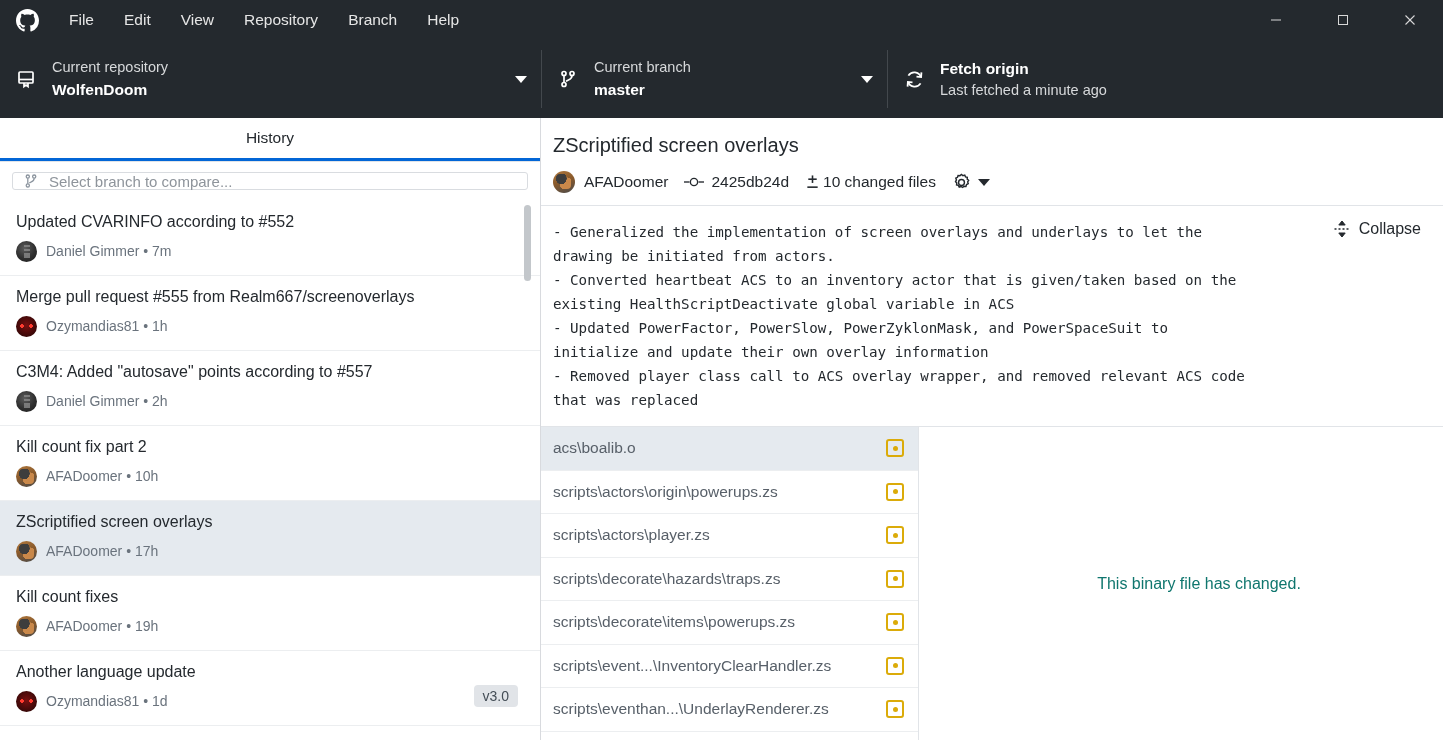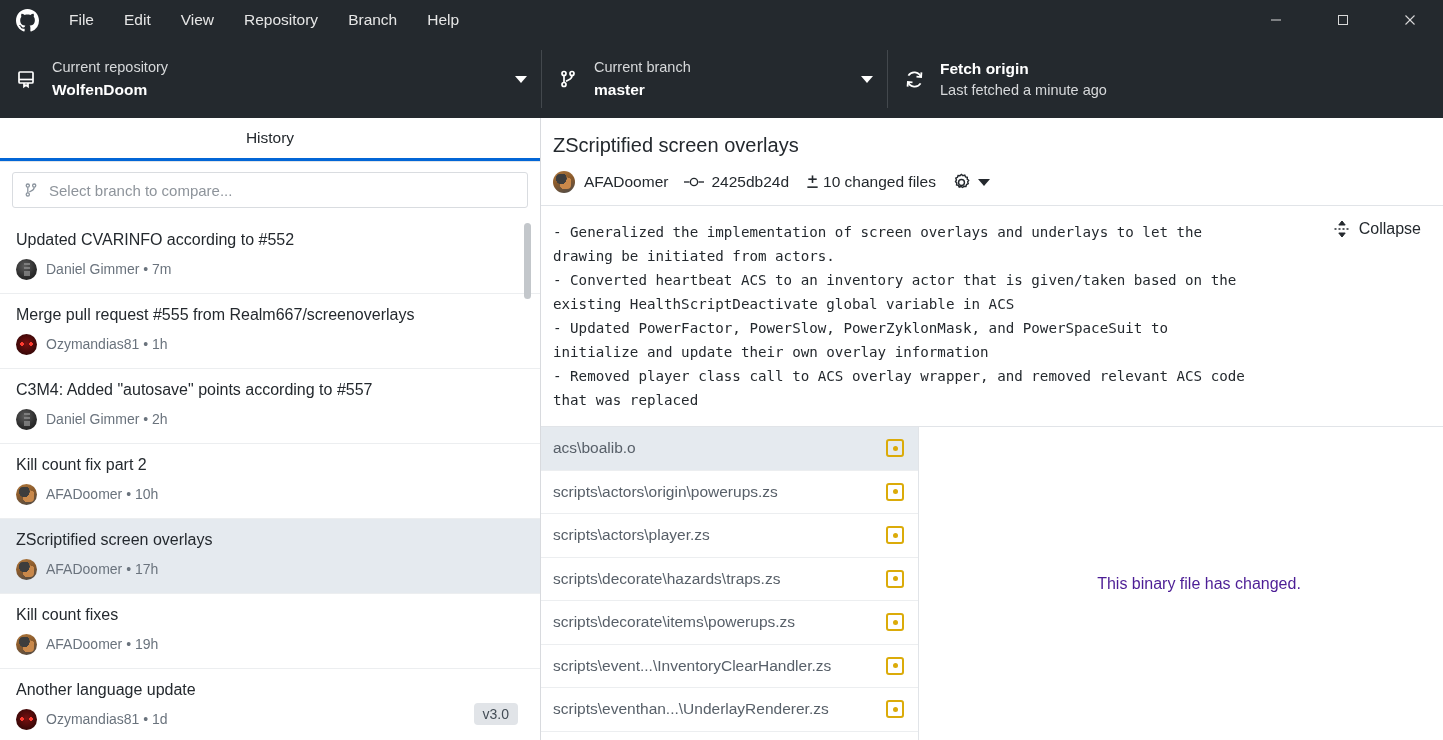--- a/index.html
+++ b/index.html
@@ -72,21 +72,21 @@
   .tab {
     flex: 1; display: flex; align-items: center; justify-content: center;
     font-size: 15.5px; color: #24292e;
     border-bottom: 3px solid transparent;
     cursor: pointer; background: #fff;
   }
   .tab.inactive { border-right: 1px solid #e1e4e8; }
   .tab.active { border-bottom-color: #0366d6; font-weight: normal; }
   .filterbar { padding: 10px 12px 11px 12px; background: #fff; }
   .filterbox {
-    height: 36px; border: 1px solid #d9dce0; border-radius: 3px;
+    height: 18px; border: 1px solid #d9dce0; border-radius: 3px;
     display: flex; align-items: center; padding: 0 10px;
     background: #fff;
   }
   .filterbox svg { width: 16px; height: 16px; stroke: #8b949e; fill: none; stroke-width: 1.6; flex: 0 0 16px; }
   .filter-ph { margin-left: 10px; font-size: 15px; color: #8e949b; }
 
   .commitlist { flex: 1; overflow: hidden; position: relative; }
   .commit {
     height: 75px; padding: 11px 16px 0 16px;
     border-bottom: 1px solid #eceef0;
@@ -206,21 +206,21 @@
     border: 2px solid #dbab09; border-radius: 3px;
     display: flex; align-items: center; justify-content: center;
     margin-left: 6px;
   }
   .statusbox i { width: 5px; height: 5px; border-radius: 50%; background: #dbab09; display: block; }
 
   .diffpane {
     flex: 1; display: flex; align-items: center; justify-content: center;
     background: #fff; min-width: 0;
   }
-  .binary-msg { font-size: 16px; color: #4c1d95; margin-left: 36px; }
+  .binary-msg { font-size: 16px; color: #0f766e; margin-left: 36px; }
 </style>
 </head>
 <body>
 
 <div class="titlebar">
   <div class="gh-logo">
     <svg viewBox="0 0 16 16">
         <path d="M8 0C3.58 0 0 3.58 0 8c0 3.54 2.29 6.53 5.47 7.59.4.07.55-.17.55-.38 0-.19-.01-.82-.01-1.49-2.01.37-2.53-.49-2.69-.94-.09-.23-.48-.94-.82-1.13-.28-.15-.68-.52-.01-.53.63-.01 1.08.58 1.23.82.72 1.21 1.87.87 2.33.66.07-.52.28-.87.51-1.07-1.78-.2-3.64-.89-3.64-3.95 0-.87.31-1.59.82-2.15-.08-.2-.36-1.02.08-2.12 0 0 .67-.21 2.2.82.64-.18 1.32-.27 2-.27.68 0 1.36.09 2 .27 1.53-1.04 2.2-.82 2.2-.82.44 1.1.16 1.92.08 2.12.51.56.82 1.27.82 2.15 0 3.07-1.87 3.75-3.65 3.95.29.25.54.73.54 1.48 0 1.07-.01 1.93-.01 2.2 0 .21.15.46.55.38A8.01 8.01 0 0016 8c0-4.42-3.58-8-8-8z"></path>
       </svg>
   </div>

